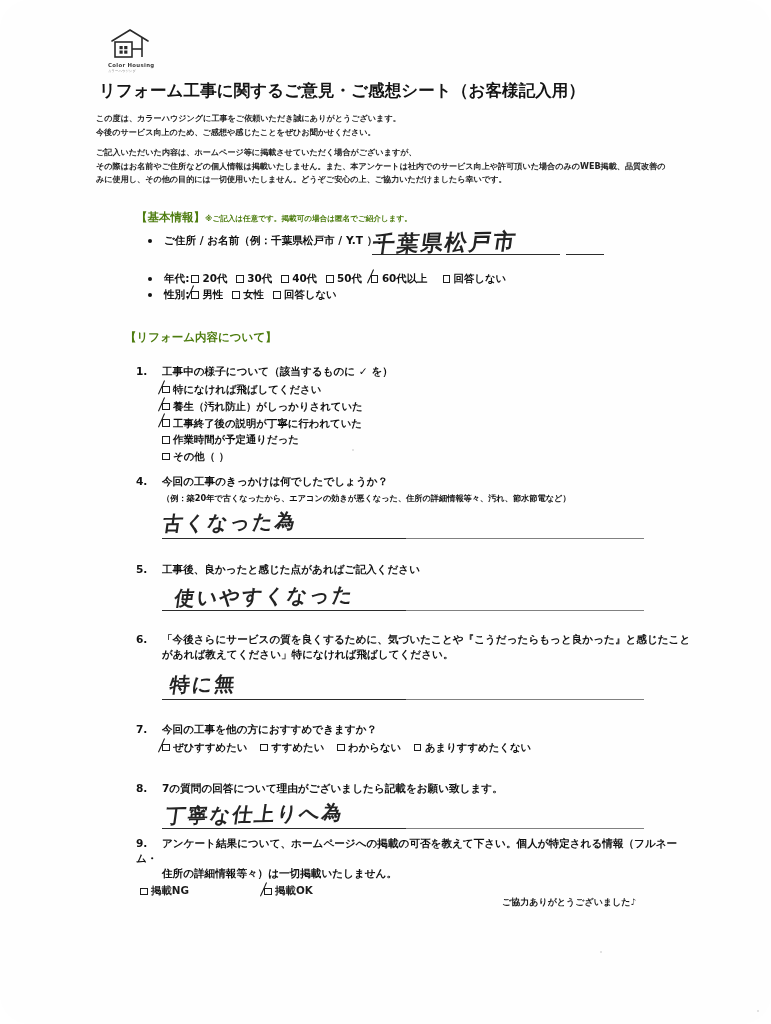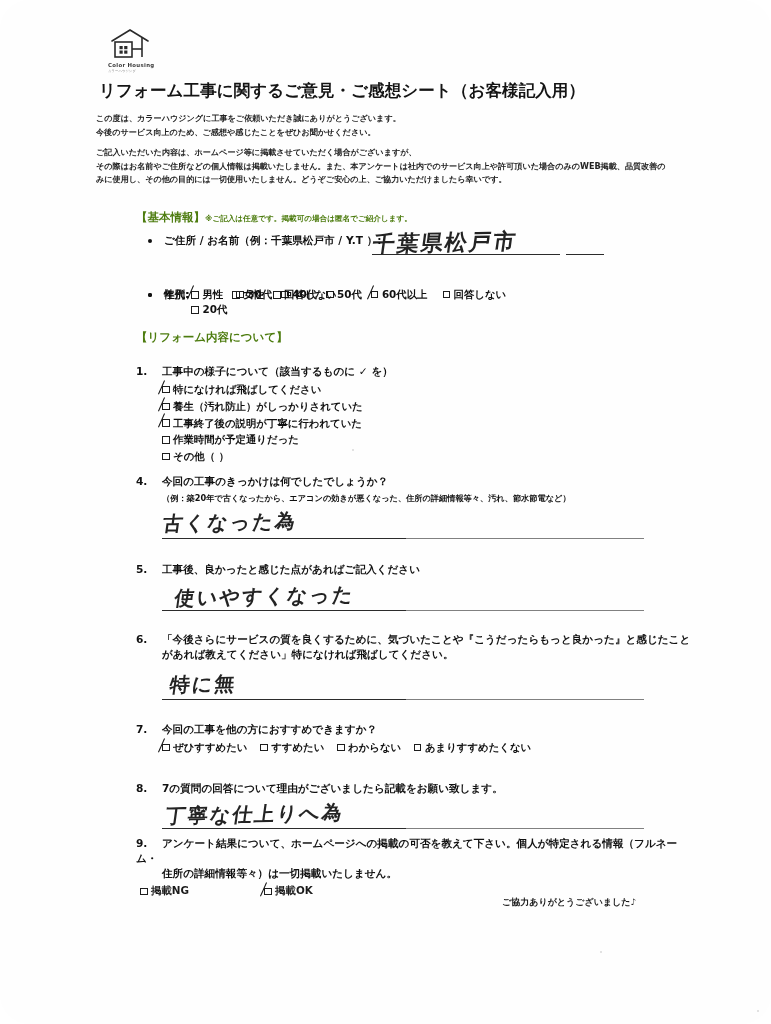--- a/index.html
+++ b/index.html
@@ -81,21 +81,21 @@
   .section-head {
     position: absolute;
     font-weight: bold;
     color: #4d7c0f;
     white-space: nowrap;
   }
   .section-head .big { font-size: 11.5px; }
   .section-head .small { font-size: 7.6px; font-weight: bold; }
 
   #basic-head { left: 136px; top: 206px; }
-  #reform-head { left: 136px; top: 330px; font-size: 11.5px; }
+  #reform-head { left: 125px; top: 330px; font-size: 11.5px; }
 
   
   .bullet-row {
     position: absolute;
     font-size: 10.6px;
     font-weight: bold;
     color: #111;
     white-space: nowrap;
     display: flex;
     align-items: center;
@@ -257,21 +257,21 @@
     <span class="bullet-dot"></span>
     <span>ご住所 / お名前（例：千葉県松戸市 / Y.T ）:</span>
   </div>
   <div class="hand" style="left:373px; top:228px; font-size:22px;">千葉県松戸市</div>
   <div class="rule" style="left:372px; top:254px; width:188px;"></div>
   <div class="rule" style="left:566px; top:254px; width:38px;"></div>
 
   <div class="bullet-row" id="row-age">
     <span class="bullet-dot"></span>
     <span>年代:</span>
-    <span class="opt" style="margin-left:2px;margin-top:31px;">
+    <span class="opt" style="margin-left:2px;">
       <span class="box"></span>
       <span class="opt-label">20代</span>
     </span>
     <span class="opt">
       <span class="box"></span>
       <span class="opt-label">30代</span>
     </span>
     <span class="opt">
       <span class="box"></span>
       <span class="opt-label">40代</span>

